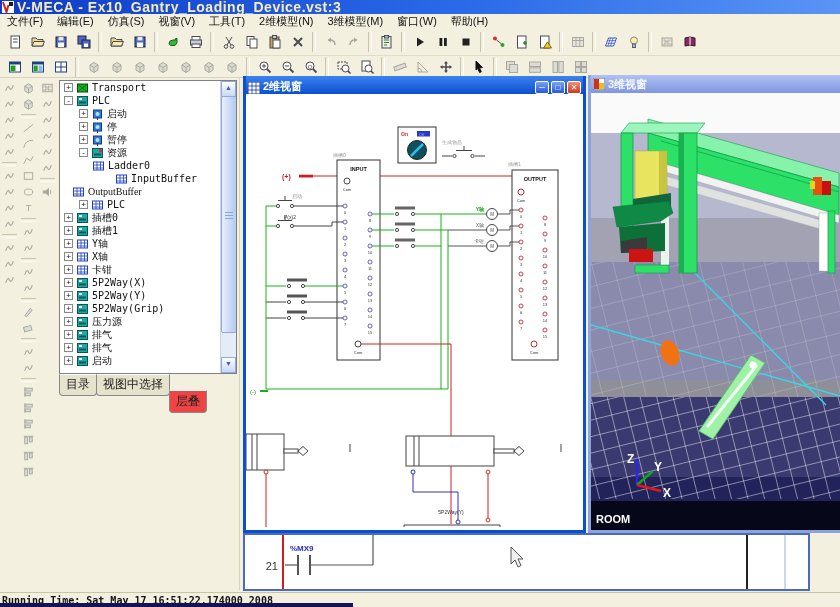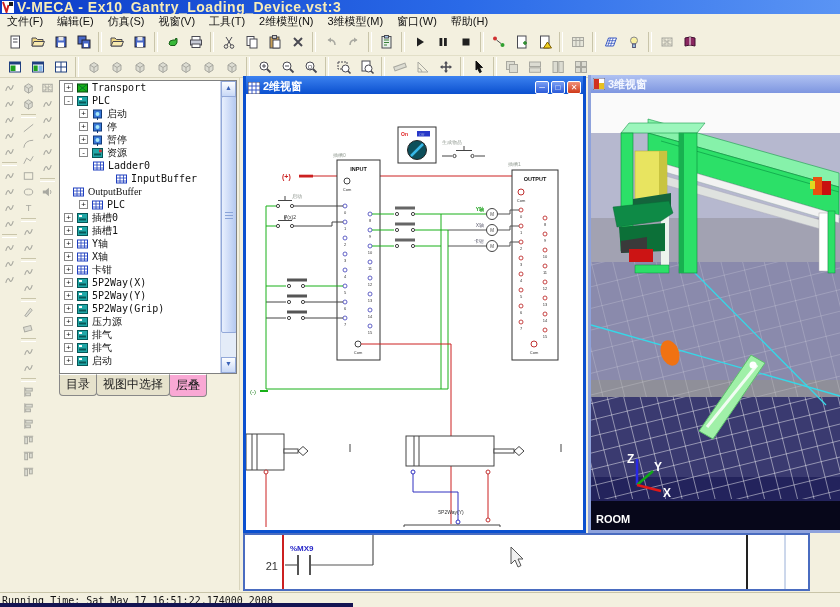--- a/index.html
+++ b/index.html
@@ -30,38 +30,38 @@
   .treeitems{position:absolute;left:0;top:0;width:161px;height:100%;overflow:hidden;}
   .trow{height:13px;display:flex;align-items:center;white-space:nowrap;font-family:"DejaVu Sans Mono",monospace;font-size:10px;color:#111;}
   .texp{width:9px;height:9px;border:1px solid #888;background:#fff;font-size:8px;line-height:8px;text-align:center;margin-right:3px;box-sizing:border-box;flex:none;font-family:"Liberation Sans",sans-serif;}
   .ticon{width:13px;height:12px;margin-right:3px;flex:none;}
   .vsb{position:absolute;right:0;top:0;width:15px;height:100%;background:#e4ecf8;border-left:1px solid #c8d4ec;}
   .sbtn{height:14px;background:linear-gradient(#fdfeff,#cuddlef8);background:linear-gradient(#fdfeff,#c8d8f6);border:1px solid #93a9d9;color:#3a62b8;font-size:7px;text-align:center;line-height:12px;}
   .sthumb{position:absolute;top:15px;left:0;width:14px;height:235px;background:linear-gradient(90deg,#e8f0fe,#b4c8f0);border:1px solid #93a9d9;border-radius:2px;}
   .sgrip{position:absolute;top:50%;left:3px;width:8px;height:1px;background:#8aa4d8;box-shadow:0 3px 0 #8aa4d8,0 -3px 0 #8aa4d8;}
   .treetabs{position:absolute;left:2px;top:296px;width:178px;height:18px;display:flex;align-items:flex-start;}
   .ttab{padding:1px 6px 2px;font-size:12px;border:1px solid #888;border-top:1px solid #fff;background:#e6e2cc;border-radius:0 0 4px 4px;margin-right:-1px;color:#222;}
-  .ttab.active{background:#f9a8d4;padding-top:2px;position:relative;z-index:2;}
+  .ttab.active{background:#ef4444;padding-top:2px;position:relative;z-index:2;margin-top:16px;}
   
   .mdi{position:absolute;left:240px;top:78px;width:600px;height:514px;background:#f3f0df;}
   .win{position:absolute;box-sizing:border-box;}
   .wtitle{height:18px;display:flex;align-items:center;gap:3px;padding:0 2px;font-size:11px;font-weight:bold;box-sizing:border-box;}
   .win2d{left:3px;top:-2px;width:343px;height:457px;border:3px solid #0b50cf;border-top:none;background:#fff;}
   .win2d .wtitle{background:linear-gradient(180deg,#3c82f0,#0b50cf);color:#fff;align-items:flex-end;}
   .win3d{left:348px;top:-3px;width:255px;height:458px;border:3px solid #8ea2dc;border-top:none;background:#000;}
   .win3d .wtitle{background:linear-gradient(180deg,#b0c2f2,#7e96e0);color:#f4f7ff;}
   .wbtns{margin-left:auto;display:flex;}
   .wbtn{width:14px;height:13px;margin-left:2px;border:1px solid #fff;border-radius:2px;
     background:linear-gradient(#7aa0f4,#2a5ad8);color:#fff;font-size:8px;line-height:11px;text-align:center;padding:0;}
   .wbtn.close{background:linear-gradient(#f09078,#cf3918);}
   .wclient{position:relative;width:100%;height:calc(100% - 18px);overflow:hidden;background:#fff;}
   .ladderpane{position:absolute;left:3px;top:455px;width:567px;height:58px;border:2px solid #4a6cc0;background:#fff;box-sizing:border-box;}
   
   .statusbar{position:absolute;left:0;top:592px;width:840px;height:15px;background:#f3f0df;border-top:1px solid #c8c4a8;
-    font-family:"DejaVu Sans Mono",monospace;font-size:10px;color:#111;display:flex;align-items:center;padding-left:2px;box-sizing:border-box;}
+    font-family:"DejaVu Sans Mono",monospace;font-size:10px;color:#111;display:flex;align-items:center;padding-left:2px;box-sizing:border-box;font-weight:bold;}
   .darkstrip{position:absolute;left:0;top:603px;width:353px;height:4px;background:#141452;}
   svg text{font-family:"Liberation Sans",sans-serif;}
 </style>
 </head>
 <body>
 
 <div class="app">
 
   <div class="titlebar">
     <svg width="12" height="12">

